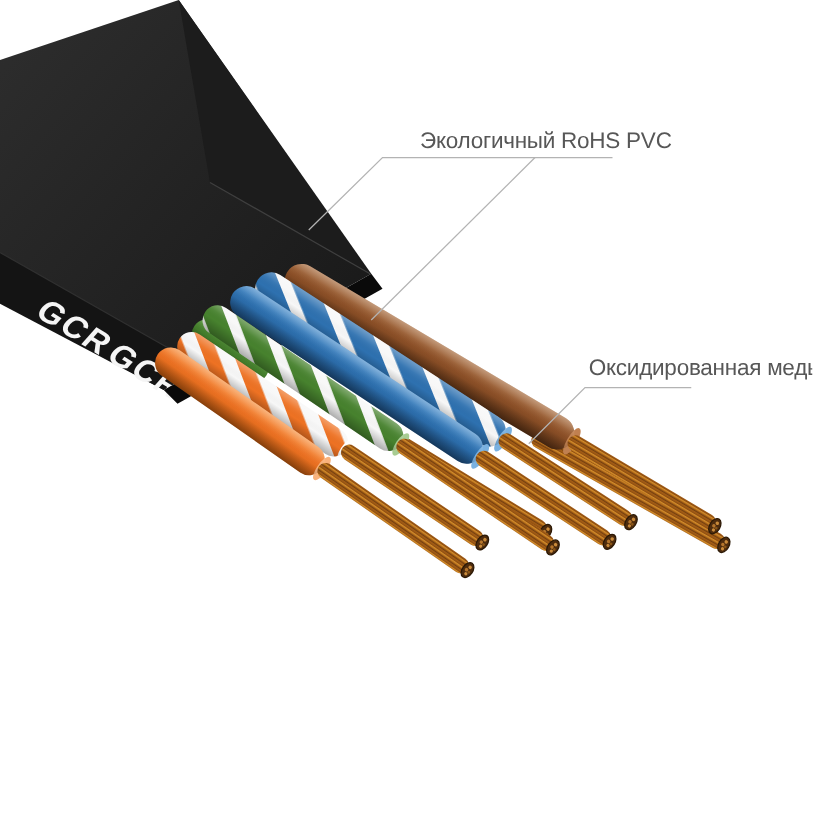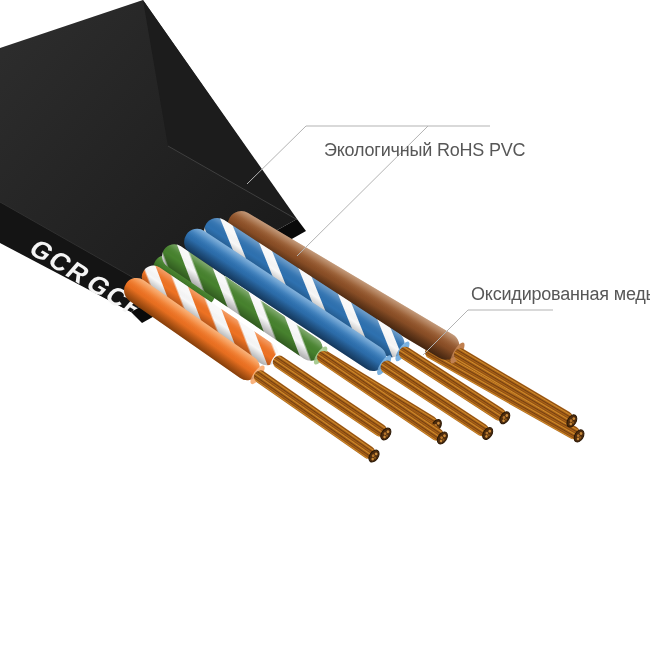--- a/index.html
+++ b/index.html
@@ -11,21 +11,21 @@
     font-family:"Liberation Sans", sans-serif;
   }
   .stage svg{position:absolute;left:0;top:0;}
   .callout{
     position:absolute;
     font-size:18px;
     letter-spacing:-0.2px;
     color:#575757;
     white-space:nowrap;
   }
-  .callout.c1{left:324px;top:102px;margin-top:38px;}
+  .callout.c1{left:336px;top:102px;}
   .callout.c2{left:471px;top:284px;}
 </style>
 </head>
 <body>
 
 <div class="stage">
 
 <svg width="650" height="650" viewBox="0 0 650 650">
   <defs>
 

